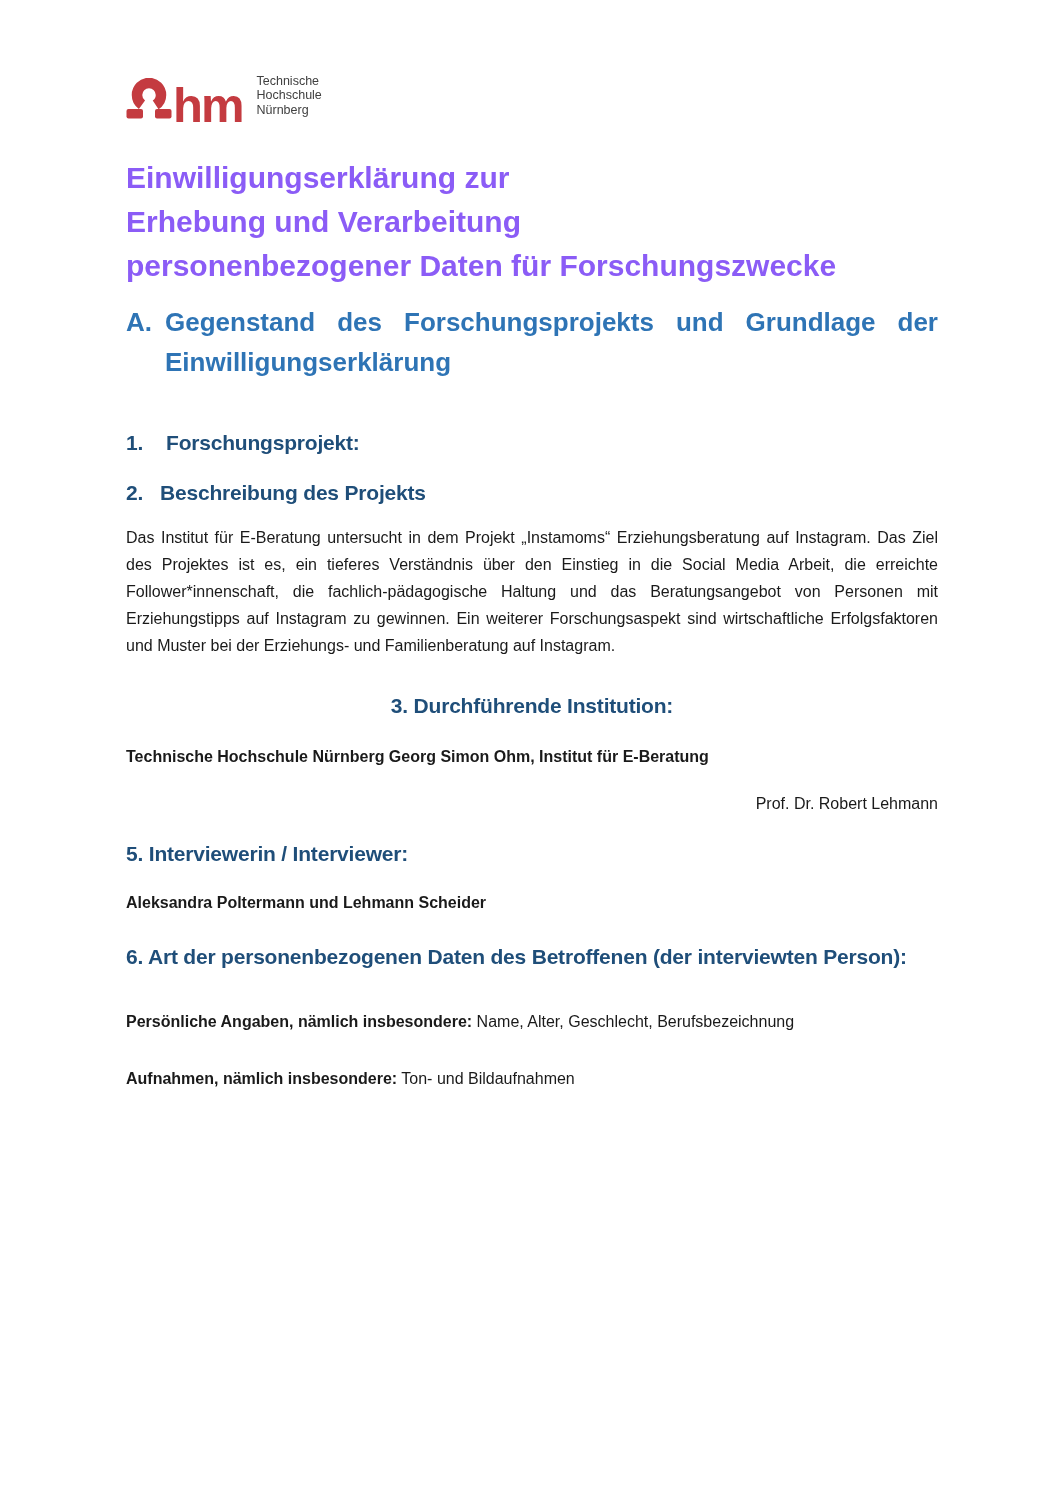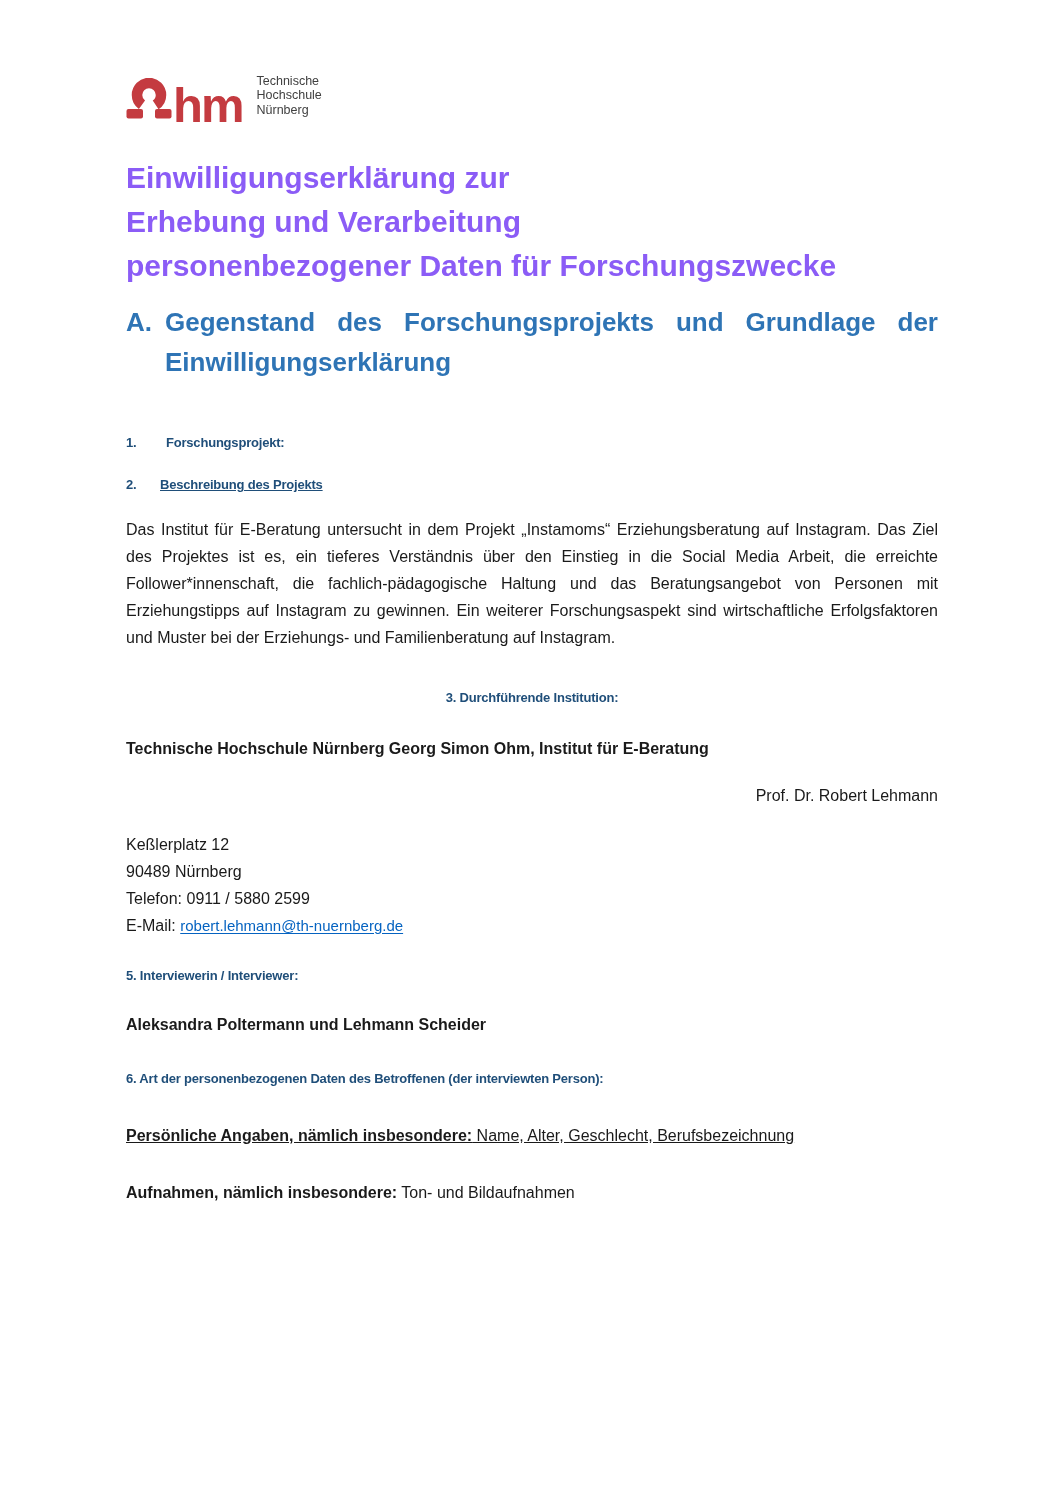--- a/index.html
+++ b/index.html
@@ -30,43 +30,43 @@
   
   .sec-a {
     display: flex; margin: 14px 0 0 0;
     font-size: 26px; line-height: 40px; font-weight: 700; color: #2E74B5;
   }
   .sec-a-label { flex: 0 0 39px; }
   .sec-a-text { flex: 1 1 auto; text-align: justify; }
 
   
   .h-num {
-    margin: 0; font-size: 13px; line-height: 30px; font-weight: 700;
+    margin: 0; font-size: 21px; line-height: 30px; font-weight: 700;
     color: #1F4E79; letter-spacing: -0.2px;
   }
   .h-num .num { display: inline-block; }
   #h1-num .num { width: 40px; }
-  #h2-num { margin-top: 12px; text-decoration: underline; }
+  #h2-num { margin-top: 20px; }
   #h2-num .num { width: 34px; }
   #h1-num { margin-top: 46px; }
   #h3-num { margin-top: 32px; text-align: center; }
   #h4-num { margin-top: 20px; }
   #h5-num { margin-top: 22px; }
   #h6-num { margin-top: 26px; }
 
   
   .body-p { margin: 0; font-size: 16px; line-height: 27px; color: #1a1a1a; }
   .bold { font-weight: 700; }
   .p-instamoms   { margin-top: 18px; }
   .p-description { margin-top: 16px; text-align: justify; }
   .p-institution { margin-top: 22px; }
   .p-lead        { margin-top: 20px; text-align: right; }
   .p-address     { margin-top: 22px; }
   .p-names       { margin-top: 20px; }
-  .p-data1       { margin-top: 28px; text-decoration: underline; }
+  .p-data1       { margin-top: 36px; }
   .p-data2       { margin-top: 30px; }
   .addr-line { display: block; }
   .email-link {
     color: #0563C1; text-decoration: underline; font-size: 15px;
     text-underline-offset: 2px;
   }
 </style>
 </head>
 <body>
 
@@ -99,26 +99,20 @@
 
   <h3 class="h-num" id="h1-num"><span class="num">1.</span><span>Forschungsprojekt:</span></h3>
 
   <h3 class="h-num" id="h2-num"><span class="num">2.</span><span>Beschreibung des Projekts</span></h3>
   <p class="body-p p-description">Das Institut für E-Beratung untersucht in dem Projekt „Instamoms“ Erziehungsberatung auf Instagram. Das Ziel des Projektes ist es, ein tieferes Verständnis über den Einstieg in die Social Media Arbeit, die erreichte Follower*innenschaft, die fachlich-pädagogische Haltung und das Beratungsangebot von Personen mit Erziehungstipps auf Instagram zu gewinnen. Ein weiterer Forschungsaspekt sind wirtschaftliche Erfolgsfaktoren und Muster bei der Erziehungs- und Familienberatung auf Instagram.</p>
 
   <h3 class="h-num" id="h3-num">3. Durchführende Institution:</h3>
   <p class="body-p bold p-institution">Technische Hochschule Nürnberg Georg Simon Ohm, Institut für E-Beratung</p>
 
   <p class="body-p p-lead">Prof. Dr. Robert Lehmann</p>
-  <p class="body-p p-address">
-    <span class="addr-line">Keßlerplatz 12</span>
-    <span class="addr-line">90489 Nürnberg</span>
-    <span class="addr-line">Telefon: 0911 / 5880 2599</span>
-    <span class="addr-line"><span>E-Mail: </span><a class="email-link" href="#">robert.lehmann@th-nuernberg.de</a></span>
-  </p>
 
   <h3 class="h-num" id="h5-num">5. Interviewerin / Interviewer:</h3>
   <p class="body-p bold p-names">Aleksandra Poltermann und Lehmann Scheider</p>
 
   <h3 class="h-num" id="h6-num">6. Art der personenbezogenen Daten des Betroffenen (der interviewten Person):</h3>
   <p class="body-p p-data1"><span class="bold">Persönliche Angaben, nämlich insbesondere:</span><span> Name, Alter, Geschlecht, Berufsbezeichnung</span></p>
   <p class="body-p p-data2"><span class="bold">Aufnahmen, nämlich insbesondere:</span><span> Ton- und Bildaufnahmen</span></p>
 
 </div>
 

